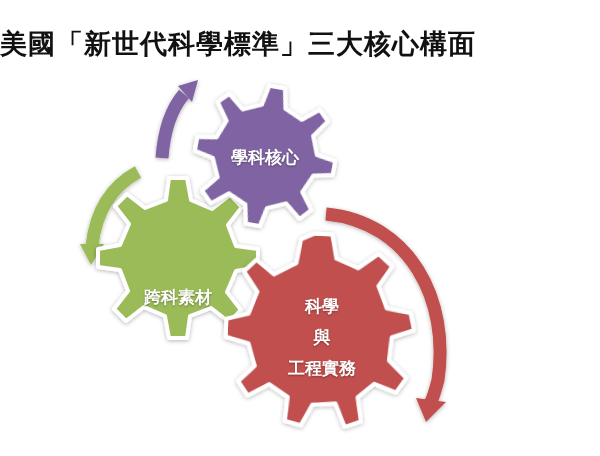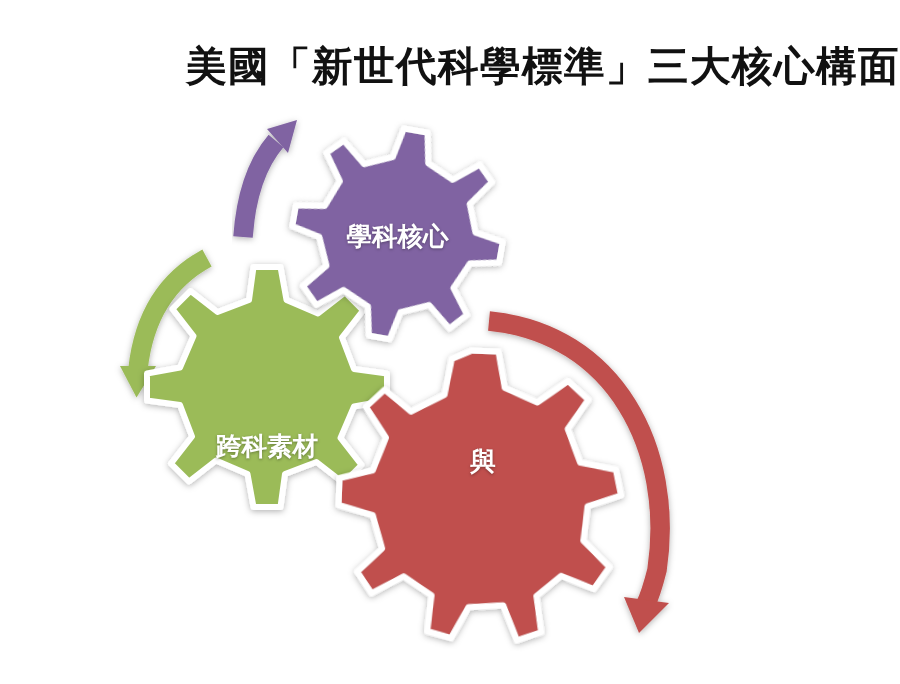--- a/index.html
+++ b/index.html
@@ -1,19 +1,19 @@
 <!DOCTYPE html>
 <html><head>
 <meta charset="utf-8">
 <style>
   html, body { margin: 0; padding: 0; background: #ffffff; }
   body { width: 600px; height: 456px; position: relative; overflow: hidden; font-family: "DejaVu Sans", sans-serif; }
-  .title { position: absolute; left: 0; top: 26px; width: 600px; text-align: right; font-size: 27px; font-weight: bold; color: #111; letter-spacing: 1px; font-family: "DejaVu Sans", sans-serif; }
+  .title { position: absolute; left: 0; top: 26px; width: 600px; text-align: left; font-size: 27px; font-weight: bold; color: #111; letter-spacing: 1px; font-family: "DejaVu Sans", sans-serif; }
   svg.diagram { position: absolute; left: 0; top: 0; }
-  .label { position: absolute; color: #ffffff; text-align: center; font-weight: bold; text-shadow: 0 1px 2px rgba(0,0,0,0.35); font-family: Liberation Serif, serif; }
+  .label { position: absolute; color: #ffffff; text-align: center; font-weight: bold; text-shadow: 0 1px 2px rgba(0,0,0,0.35); font-family: Liberation Mono, monospace; }
   .lbl-purple { left: 205px; top: 146px; width: 120px; font-size: 17px; }
   .lbl-green { left: 118px; top: 246px; width: 120px; font-size: 17px; margin-top: 40px; }
   .lbl-red { left: 262px; top: 292px; width: 120px; font-size: 17px; line-height: 31px; }
   .lbl-red span { display: block; }
 </style>
 </head>
 <body>
 
 <div class="title">美國「新世代科學標準」三大核心構面</div>
 
@@ -51,14 +51,16 @@
 
   <g filter="url(#sh)" transform="translate(320,330) rotate(2)">
     <path fill="#c0504d" stroke="#ffffff" stroke-width="4" stroke-linejoin="round" d="
       M -9,-96 L 9,-96 L 14,-72 L 36,-63 L 56,-78 L 70,-66 L 57,-46 L 66,-24 L 90,-20 L 94,-3 L 72,5 L 70,28 L 88,45 L 78,60 L 56,52 L 40,66 L 44,90 L 28,96 L 18,73 L -5,75 L -16,96 L -32,92 L -30,68 L -49,56 L -70,68 L -80,54 L -64,38 L -71,16 L -94,10 L -94,-8 L -72,-14 L -64,-36 L -78,-56 L -66,-68 L -48,-54 L -26,-66 L -22,-90 Z"></path>
   </g>
 </svg>
 
 <div class="label lbl-purple">學科核心</div>
 <div class="label lbl-green">跨科素材</div>
 <div class="label lbl-red">
+  <span>科學</span>
   <span>與</span>
+  <span>工程實務</span>
 </div>
 
 </body></html>

